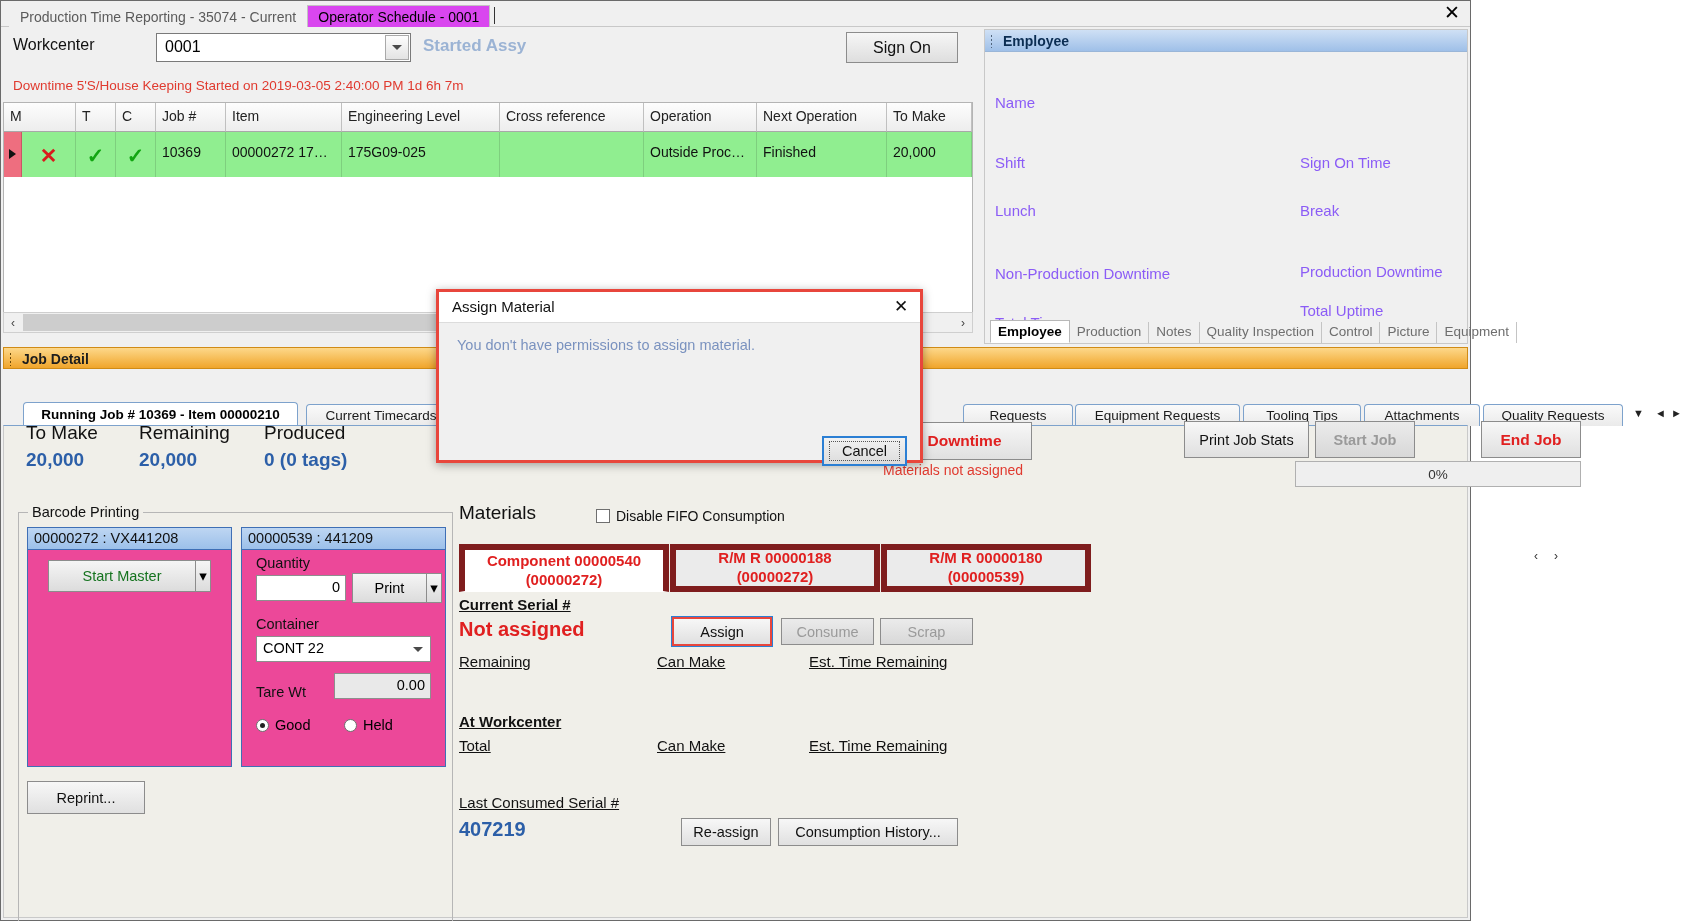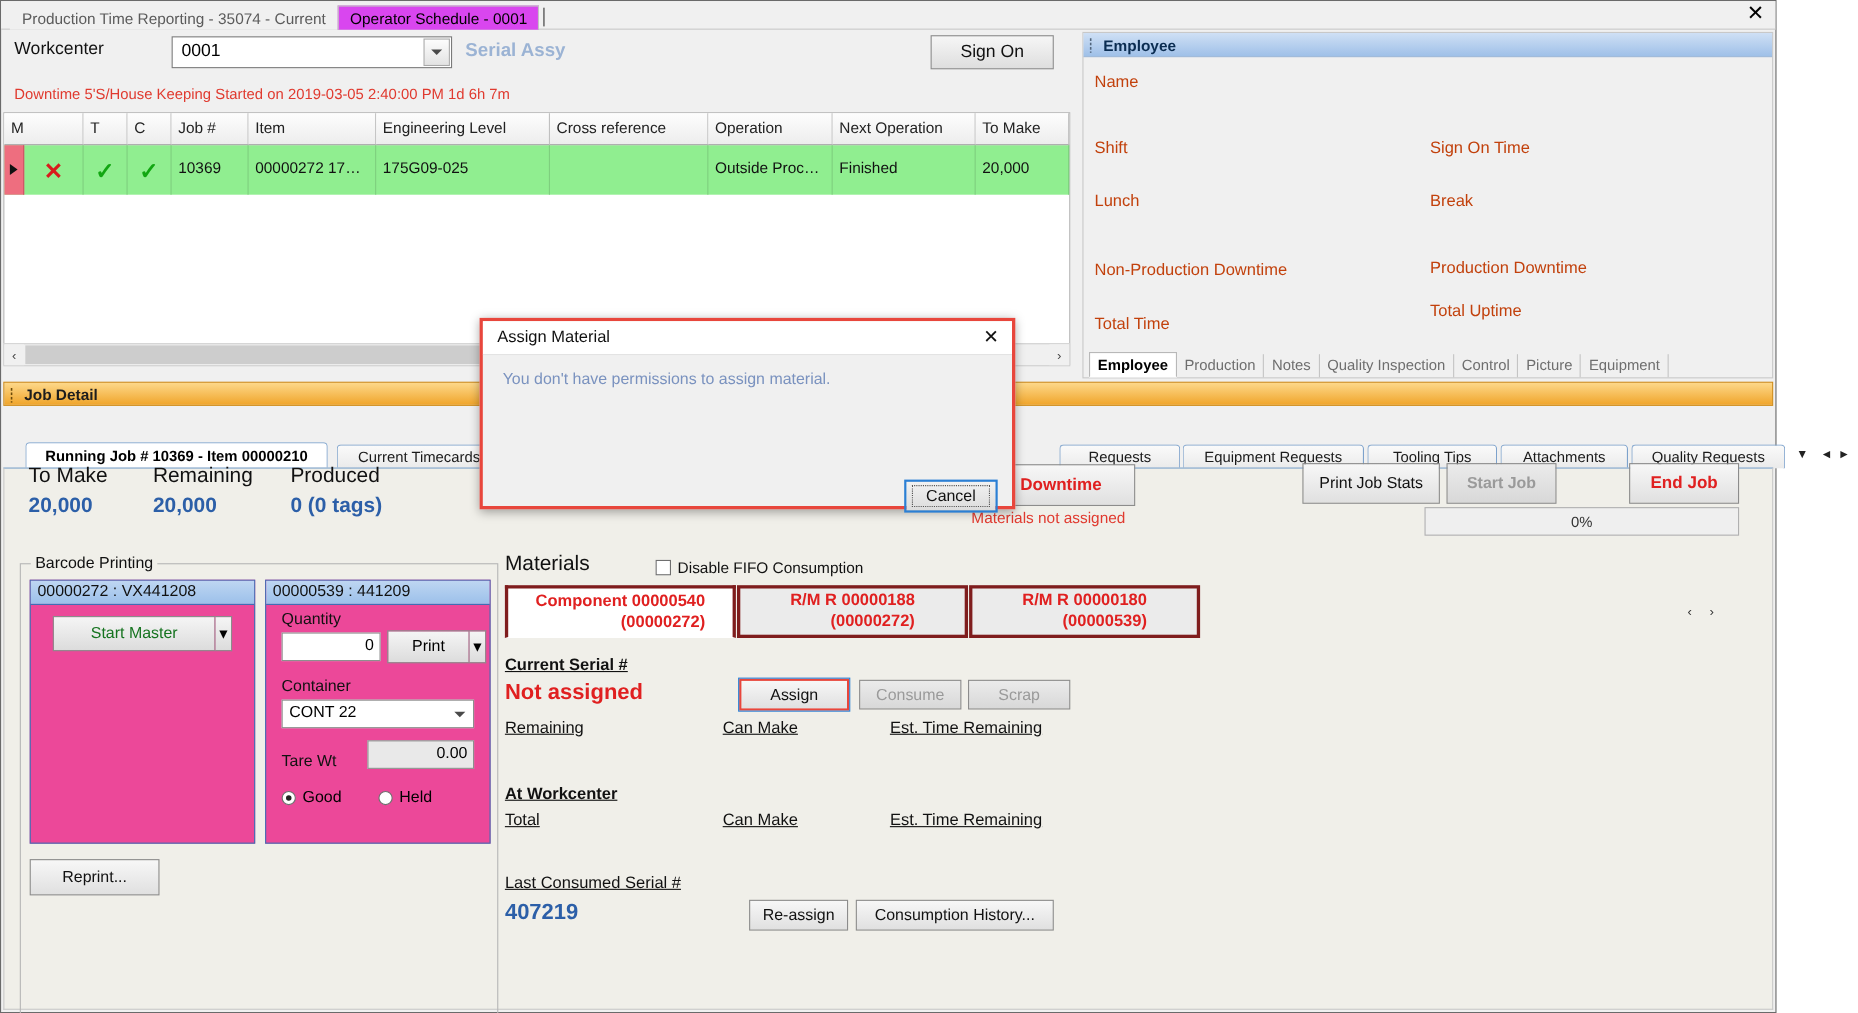--- a/index.html
+++ b/index.html
@@ -6,21 +6,21 @@
   html, body {
     margin: 0; padding: 0;
     width: 1689px; height: 921px;
     font-family: "Liberation Sans", sans-serif;
     font-size: 15px;
     background: #ffffff;
     overflow: hidden;
   }
   #app {
     position: relative;
-    width: 1615px; height: 921px;
+    width: 1471px; height: 921px;
     border: 1px solid #6a6a6a;
     background: #f0f0f0;
   }
 
   
   .titlebar {
     position: absolute; left: 0; top: 0; width: 100%; height: 26px;
     background: #f0f0f0;
     border-bottom: 1px solid #c8c8c8;
   }
@@ -89,21 +89,21 @@
 
   
   .emp-panel { position: absolute; left: 983px; top: 28px; right: 2px; height: 315px; background: #f0f0f0; border: 1px solid #c8c8c8; }
   .emp-head {
     height: 22px; background: linear-gradient(#cfe0f5,#9fc0e8);
     border-bottom: 1px solid #9ab6d8;
     font-size: 14px; font-weight: bold; color: #0b2d52; padding: 3px 0 0 18px; position: relative;
   }
   .gripdots { position: absolute; left: 5px; top: 4px; width: 3px; height: 14px;
     background-image: radial-gradient(#51657c 45%, transparent 46%); background-size: 3px 4px; }
-  .emp-field { position: absolute; font-size: 15px; color: #c2410c; }
+  .emp-field { position: absolute; font-size: 15px; color: #8b5cf6; margin-top: 28px; }
 
   .emp-tabs { position: absolute; left: 0; bottom: 0; width: 100%; height: 24px; display: flex; align-items: flex-end; padding-left: 5px; }
   .emp-tab {
     height: 21px; line-height: 20px; font-size: 13.5px; padding: 0 7px;
     color: #6e6e6e; border-right: 1px solid #c4c4c4; white-space: nowrap;
   }
   .emp-tab.active { background: #fff; color: #000; font-weight: bold; border: 1px solid #b8b8b8; border-bottom: 1px solid #fff; height: 23px; line-height: 22px; }
 
   
   .jd-head {
@@ -157,23 +157,23 @@
   .combo2 .cb { position: absolute; right: 2px; top: 2px; width: 20px; height: 20px; display: flex; align-items: center; justify-content: center; }
   .radio { position: absolute; display: flex; align-items: center; font-size: 14.5px; }
   .radio .dot { width: 13px; height: 13px; border: 1px solid #6f6f6f; border-radius: 50%; margin-right: 6px; background: #fff; position: relative; }
   .radio.on .dot::after { content: ""; position: absolute; left: 3px; top: 3px; width: 5px; height: 5px; border-radius: 50%; background: #222; }
 
   
   .mat-title { position: absolute; font-size: 19px; color: #111; }
   .chk { position: absolute; display: flex; align-items: center; font-size: 14px; color: #111; }
   .chk .box { width: 14px; height: 14px; border: 1px solid #6f6f6f; background: #fff; margin-right: 6px; }
   .mtab {
-    position: absolute; top: 0; height: 48px; text-align: right;
+    position: absolute; top: 12px; height: 48px; text-align: center;
     font-size: 15px; font-weight: bold; color: #e02020; line-height: 1.25;
-    border: 3px solid #7f1d1d; background: #ebebeb;
+    border: 6px solid #7f1d1d; background: #ebebeb;
     display: flex; align-items: center; justify-content: center; padding: 0 4px;
   }
   .mtab.active { background: #fff; border-bottom: 1px solid #fff; }
   .mat-lbl { position: absolute; font-size: 15px; color: #111; text-decoration: underline; }
   .mat-lbl.b { font-weight: bold; }
   .mat-big { position: absolute; font-size: 20px; font-weight: bold; color: #e02020; }
   .mat-serial { position: absolute; font-size: 20px; font-weight: bold; color: #2c5fa8; }
   .mtab-nav { position: absolute; font-size: 12px; color: #333; }
 
   
@@ -205,21 +205,21 @@
   </div>
 
   <div class="wc-row">
     <div class="wc-label">Workcenter</div>
     <div class="wc-combo">
       <span class="val">0001</span>
       <span class="combo-btn">
           <i class="chev"></i>
         </span>
     </div>
-    <div class="wc-name">Serial Assy</div>
+    <div class="wc-name">Started Assy</div>
     <div class="signon-btn">Sign On</div>
   </div>
   <div class="downtime-msg">Downtime 5'S/House Keeping Started on 2019-03-05 2:40:00 PM 1d 6h 7m</div>
 
   <div class="grid">
     <div class="grid-head">
       <div class="gh" style="width:72px">M</div>
       <div class="gh" style="width:40px">T</div>
       <div class="gh" style="width:40px">C</div>
       <div class="gh" style="width:70px">Job #</div>

